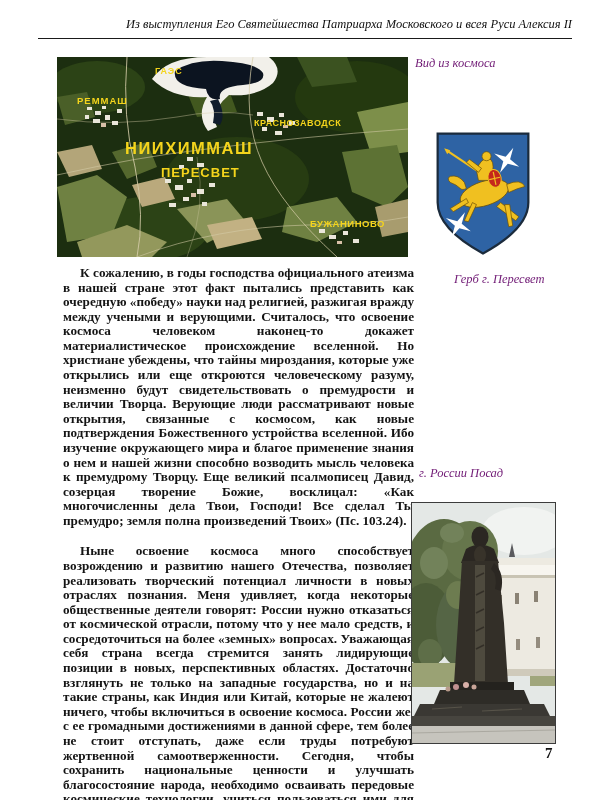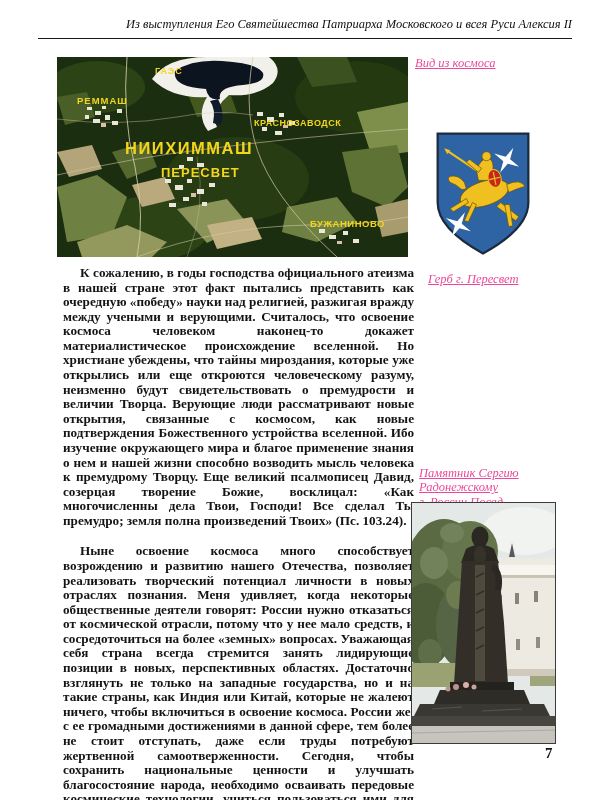--- a/index.html
+++ b/index.html
@@ -10,24 +10,24 @@
   .running-head{
     position:absolute;top:17px;right:36px;font-style:italic;font-size:12.5px;
     color:#111;white-space:nowrap;margin-left:16px;
   }
   .header-rule{
     position:absolute;top:38px;left:38px;width:534px;height:0;
     border-top:1.6px solid #1a1a1a;
   }
   .sat-map{position:absolute;left:57px;top:57px;width:351px;height:200px;}
   .sat-map svg{display:block;}
-  .caption{font-style:italic;font-size:12.5px;color:#ec4899;line-height:1.15;text-decoration:underline;}
+  .caption{font-style:italic;font-size:12.5px;color:#701a75;line-height:1.15;}
   .map-caption{position:absolute;left:415px;top:56px;}
   .arms{position:absolute;left:434px;top:130px;width:98px;height:127px;}
-  .arms-caption{position:absolute;left:428px;top:272px;}
+  .arms-caption{position:absolute;left:454px;top:272px;}
   .monument-caption{position:absolute;left:419px;top:466px;width:160px;}
   .photo{
     position:absolute;left:411px;top:502px;width:143px;height:240px;
     border:1px solid #3c3c3c;
   }
   .text-block{position:absolute;left:63px;top:266px;width:351px;font-weight:bold;}
   .text-block p{
     margin:0;text-align:justify;font-size:13.2px;line-height:1.105;
     text-indent:17px;color:#141414;
   }
@@ -159,21 +159,20 @@
     </svg>
   </div>
   <div class="caption arms-caption">Герб г. Пересвет</div>
 
   <div class="text-block">
     <p>К сожалению, в годы господства официального атеизма в нашей стране этот факт пытались представить как очередную «победу» науки над религией, разжигая вражду между учеными и верующими. Считалось, что освоение космоса человеком наконец-то докажет материалистическое происхождение вселенной. Но христиане убеждены, что тайны мироздания, которые уже открылись или еще откроются человеческому разуму, неизменно будут свидетельствовать о премудрости и величии Творца. Верующие люди рассматривают новые открытия, связанные с космосом, как новые подтверждения Божественного устройства вселенной. Ибо изучение окружающего мира и благое применение знания о нем и нашей жизни способно возводить мысль человека к премудрому Творцу. Еще великий псалмописец Давид, созерцая творение Божие, восклицал: «Как многочисленны дела Твои, Господи! Все сделал Ты премудро; земля полна произведений Твоих» (Пс. 103.24).</p>
     <p>Ныне освоение космоса много способствует возрождению и развитию нашего Отечества, позволяет реализовать творческий потенциал личности в новых отраслях познания. Меня удивляет, когда некоторые общественные деятели говорят: России нужно отказаться от космической отрасли, потому что у нее мало средств, и сосредоточиться на более «земных» вопросах. Уважающая себя страна всегда стремится занять лидирующие позиции в новых, перспективных областях. Достаточно взглянуть не только на западные государства, но и на такие страны, как Индия или Китай, которые не жалеют ничего, чтобы включиться в освоение космоса. России же, с ее громадными достижениями в данной сфере, тем более не стоит отступать, даже если труды потребуют жертвенной самоотверженности. Сегодня, чтобы сохранить национальные ценности и улучшать благосостояние народа, необходимо осваивать передовые космические технологии, учиться пользоваться ими для сохранения и поддержания жизни на Земле...</p>
   </div>
 
   <div class="caption monument-caption">
-    <div>Памятник Сергию Радонежскому</div>
     <div>г. России Посад</div>
   </div>
 
   <div class="photo">
     <svg width="143" height="240" viewBox="0 0 143 240">
       <rect width="143" height="240" fill="#e4e8e6"></rect>
       <ellipse cx="112" cy="28" rx="42" ry="24" fill="#f1f3f1"></ellipse>
       <polygon points="97,54 100,40 103,54" fill="#5a5a5e"></polygon>
 
       <g>

